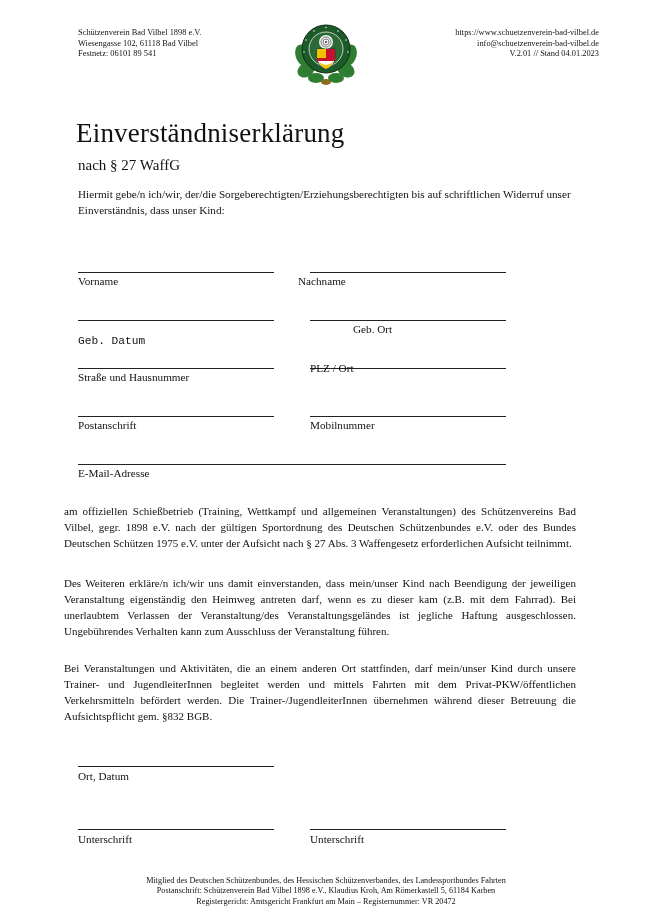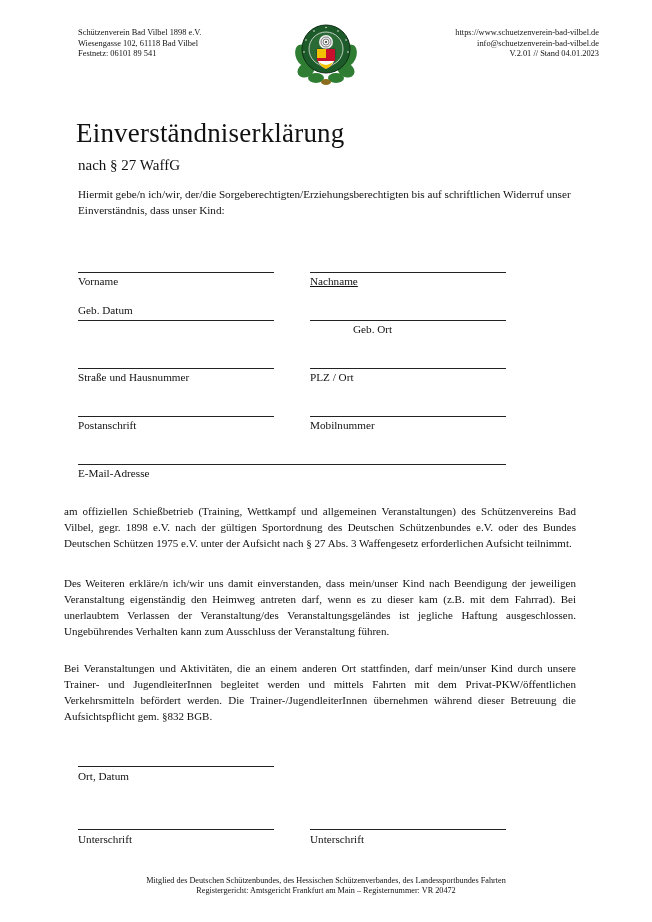--- a/index.html
+++ b/index.html
@@ -74,31 +74,31 @@
   <div>V.2.01 // Stand 04.01.2023</div>
 </div>
 
 <div class="abs title">Einverständniserklärung</div>
 <div class="abs subtitle">nach § 27 WaffG</div>
 <div class="abs intro">Hiermit gebe/n ich/wir, der/die Sorgeberechtigten/Erziehungsberechtigten bis auf schriftlichen Widerruf unser Einverständnis, dass unser Kind:</div>
 
 <div class="line" style="left:78px; top:272px; width:196px;"></div>
 <div class="lbl" style="left:78px; top:275px;">Vorname</div>
 <div class="line" style="left:310px; top:272px; width:196px;"></div>
-<div class="lbl" style="left:310px; top:275px;text-decoration:underline;">Nachname</div>
+<div class="lbl" style="left:298px; top:275px;">Nachname</div>
 
 <div class="line" style="left:78px; top:320px; width:196px;"></div>
-<div class="lbl" style="left:78px; top:304px;">Geb. Datum</div>
+<div class="lbl" style="left:78px; top:335px;font-family:Liberation Mono, monospace;">Geb. Datum</div>
 <div class="line" style="left:310px; top:320px; width:196px;"></div>
 <div class="lbl" style="left:310px; top:323px;padding-left:43px;">Geb. Ort</div>
 
 <div class="line" style="left:78px; top:368px; width:196px;"></div>
 <div class="lbl" style="left:78px; top:371px;">Straße und Hausnummer</div>
 <div class="line" style="left:310px; top:368px; width:196px;"></div>
-<div class="lbl" style="left:310px; top:371px;">PLZ / Ort</div>
+<div class="lbl" style="left:310px; top:362px;">PLZ / Ort</div>
 
 <div class="line" style="left:78px; top:416px; width:196px;"></div>
 <div class="lbl" style="left:78px; top:419px;">Postanschrift</div>
 <div class="line" style="left:310px; top:416px; width:196px;"></div>
 <div class="lbl" style="left:310px; top:419px;">Mobilnummer</div>
 
 <div class="line" style="left:78px; top:464px; width:428px;"></div>
 <div class="lbl" style="left:78px; top:467px;">E-Mail-Adresse</div>
 
 <div class="para" style="top:503px;">am offiziellen Schießbetrieb (Training, Wettkampf und allgemeinen Veranstaltungen) des Schützenvereins Bad Vilbel, gegr. 1898 e.V. nach der gültigen Sportordnung des Deutschen Schützenbundes e.V. oder des Bundes Deutschen Schützen 1975 e.V. unter der Aufsicht nach § 27 Abs. 3 Waffengesetz erforderlichen Aufsicht teilnimmt.</div>
@@ -108,14 +108,15 @@
 <div class="line" style="left:78px; top:766px; width:196px;"></div>
 <div class="lbl" style="left:78px; top:770px;">Ort, Datum</div>
 
 <div class="line" style="left:78px; top:829px; width:196px;"></div>
 <div class="lbl" style="left:78px; top:833px;">Unterschrift</div>
 <div class="line" style="left:310px; top:829px; width:196px;"></div>
 <div class="lbl" style="left:310px; top:833px;">Unterschrift</div>
 
 <div class="abs footer">
   <div>Mitglied des Deutschen Schützenbundes, des Hessischen Schützenverbandes, des Landessportbundes Fahrten</div>
+  <div>Postanschrift: Schützenverein Bad Vilbel 1898 e.V., Klaudius Kroh, Am Römerkastell 5, 61184 Karben</div>
   <div>Registergericht: Amtsgericht Frankfurt am Main – Registernummer: VR 20472</div>
 </div>
 
 </body></html>

